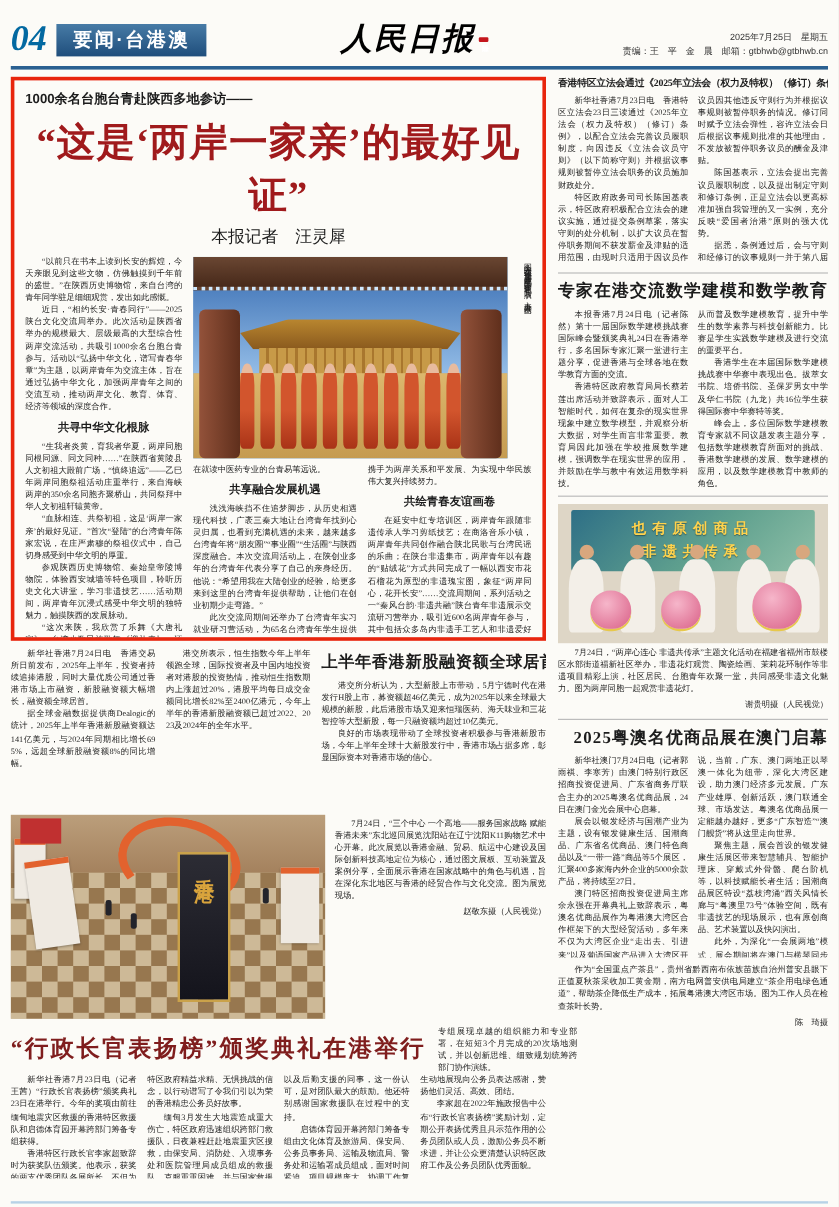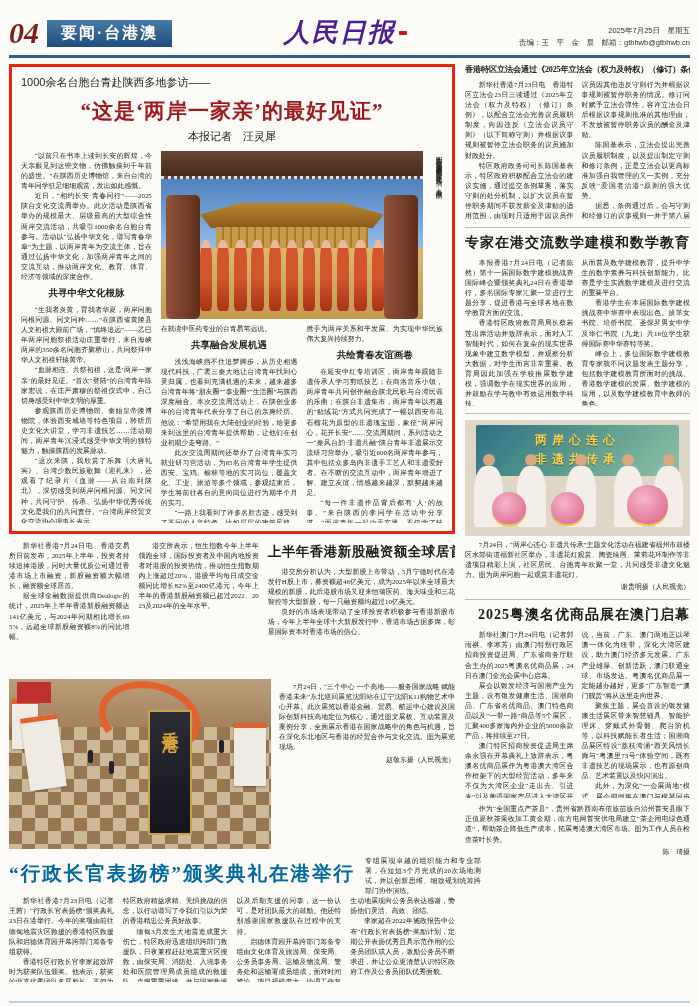--- a/index.html
+++ b/index.html
@@ -2,44 +2,44 @@
 <html><head>
 <meta charset="utf-8">
 <style>
   html,body{margin:0;padding:0;background:#e9e7e0;}
   .page{width:699px;height:1006px;overflow:hidden;position:relative;background:#fcfbf7;
         font-family:"Liberation Serif",serif;color:#1c1c1c;margin:0 auto;box-sizing:border-box;
         padding:6px 9px 0;}
   
   .header{display:flex;align-items:flex-end;justify-content:space-between;height:44px;}
   .h-left{display:flex;align-items:center;}
-  .pageno{font-family:"Liberation Serif",serif;font-style:italic;font-weight:bold;font-size:30px;color:#7f1d1d;}
+  .pageno{font-family:"Liberation Serif",serif;font-style:italic;font-weight:bold;font-size:30px;color:#0369a1;}
   .section-box{background:linear-gradient(180deg,#477ba6,#1f4e7c);color:#fff;
       font-family:"Liberation Sans",sans-serif;font-weight:bold;font-size:16px;letter-spacing:2px;
       padding:3px 14px;margin-left:8px;}
   .h-center{display:flex;align-items:center;gap:3px;}
-  .paper-name{font-weight:bold;font-size:26px;color:#4c1d95;font-style:italic;letter-spacing:2px;}
+  .paper-name{font-weight:bold;font-size:26px;color:#000000;font-style:italic;letter-spacing:2px;}
   .edition-box{background:#c4161c;color:#fff;font-size:6px;writing-mode:vertical-rl;
       line-height:1.1;padding:2px 1px;border-radius:1px;}
   .h-right{font-family:"Liberation Sans",sans-serif;font-size:7.5px;color:#333;text-align:right;line-height:1.7;}
   .blue-rule{height:3px;background:#2a6091;margin:5px 0 6px;}
   .bottom-rule{position:absolute;left:9px;right:9px;bottom:3px;height:2px;background:#b7d2e6;}
   
   .cols-wrap{display:flex;gap:10px;}
   .left{width:446px;flex:none;}
   .rail{flex:1;min-width:0;}
   p{margin:0;text-indent:2em;font-size:6.9px;line-height:1.46;text-align:justify;word-break:break-all;}
   p.noindent{text-indent:0;}
   .credit{text-align:right;font-size:6.9px;margin-top:2px;}
   .subhead{font-family:Liberation Serif, serif;font-weight:bold;font-size:9.5px;text-align:center;margin:5px 0;}
   
   .lead-box{border:3px solid #e8250d;padding:8px 9px;height:470px;overflow:hidden;box-sizing:border-box;}
-  .kicker{font-family:"Liberation Sans",sans-serif;font-weight:400;font-size:11px;}
-  .lead-headline{font-weight:bold;font-size:21px;color:#a01a1c;text-align:center;margin:7px 0 4px;letter-spacing:1px;}
-  .byline{text-align:center;font-size:11px;margin-bottom:7px;}
+  .kicker{font-family:"Liberation Sans",sans-serif;font-weight:700;font-size:11px;}
+  .lead-headline{font-weight:bold;font-size:32px;color:#a01a1c;text-align:center;margin:7px 0 4px;letter-spacing:1px;}
+  .byline{text-align:center;font-size:14px;margin-bottom:7px;}
   .lead-body{display:flex;gap:9px;height:372px;overflow:hidden;}
   .c1{width:31%;flex:none;}
   .lead-right{flex:1;display:flex;flex-direction:column;min-width:0;}
   .photo-row{display:flex;gap:4px;height:168px;flex:none;}
   .lead-photo{flex:1;position:relative;overflow:hidden;background:#7aa7d4;}
   .vcap{width:16px;writing-mode:vertical-rl;font-size:6.6px;line-height:1.3;letter-spacing:1px;}
   .lead-cols2{display:flex;gap:9px;margin-top:5px;flex:1;overflow:hidden;}
   .lead-cols2>div{flex:1;min-width:0;}
   
   .lp-curtain{position:absolute;top:0;left:0;right:0;height:15%;background:linear-gradient(#6a4632,#47291a);border-bottom:3px dotted #cfe8ff;}
@@ -74,21 +74,21 @@
   .mp-ring{position:absolute;left:34%;top:2%;width:34%;height:34%;border:7px solid #e2622e;border-radius:50%;
       border-bottom-color:transparent;transform:rotate(12deg);}
   .mp-pillar{position:absolute;left:53%;top:18%;width:17%;height:74%;background:linear-gradient(#2c2c34,#14141c);
       border:2px solid #caa24a;display:flex;align-items:flex-start;justify-content:center;padding-top:6px;box-sizing:border-box;}
   .mp-hk{writing-mode:vertical-rl;color:#d9a43c;font-weight:bold;font-size:17px;letter-spacing:4px;font-family:"Liberation Serif",serif;}
   .mp-red{position:absolute;left:3%;top:2%;width:13%;height:12%;background:#c03030;}
   .mp-p{position:absolute;width:5px;height:13px;background:#23242b;border-radius:2px;}
   
   .award{margin-top:7px;}
   .award-top{display:flex;gap:10px;align-items:center;}
-  .award-top h2{font-weight:bold;font-size:19.5px;color:#0369a1;letter-spacing:2px;margin:0 0 6px;white-space:nowrap;}
+  .award-top h2{font-weight:bold;font-size:19.5px;color:#7f1d1d;letter-spacing:2px;margin:0 0 6px;white-space:nowrap;}
   .award-side{width:116px;flex:none;}
   .award-cols{display:flex;gap:9px;height:86px;overflow:hidden;}
   .acol{flex:1;min-width:0;}
   
   .rail h3.small{font-weight:bold;font-size:8.2px;letter-spacing:-.2px;white-space:nowrap;margin:0 0 5px;overflow:hidden;}
   .rail h3.mid{font-weight:bold;font-size:14px;text-align:right;letter-spacing:1px;margin:2px 0 6px;white-space:nowrap;overflow:hidden;}
   .twocol{display:flex;gap:8px;overflow:hidden;}
   .twocol>div{flex:1;min-width:0;}
   .rail-div{border-top:1px solid #bcbcbc;margin:7px 0 6px;}
   .legco-body{height:140px;} .math-body{height:148px;} .expo-body{height:168px;}
@@ -303,21 +303,21 @@
 
           </div>
         </div>
       </div>
 
       <div class="rail-div"></div>
 
       <div>
         <div class="lantern-photo">
           <div class="ln-banner">
-            <div>两岸心连心</div>
+            <div>也有原创商品</div>
             <div>非遗共传承</div>
           </div>
           <div class="ln-fig" style="left:4%">
               <div class="ln-head"></div>
             </div>
           <div class="ln-fig" style="left:23%">
               <div class="ln-head"></div>
             </div>
           <div class="ln-fig" style="left:45%">
               <div class="ln-head"></div>

